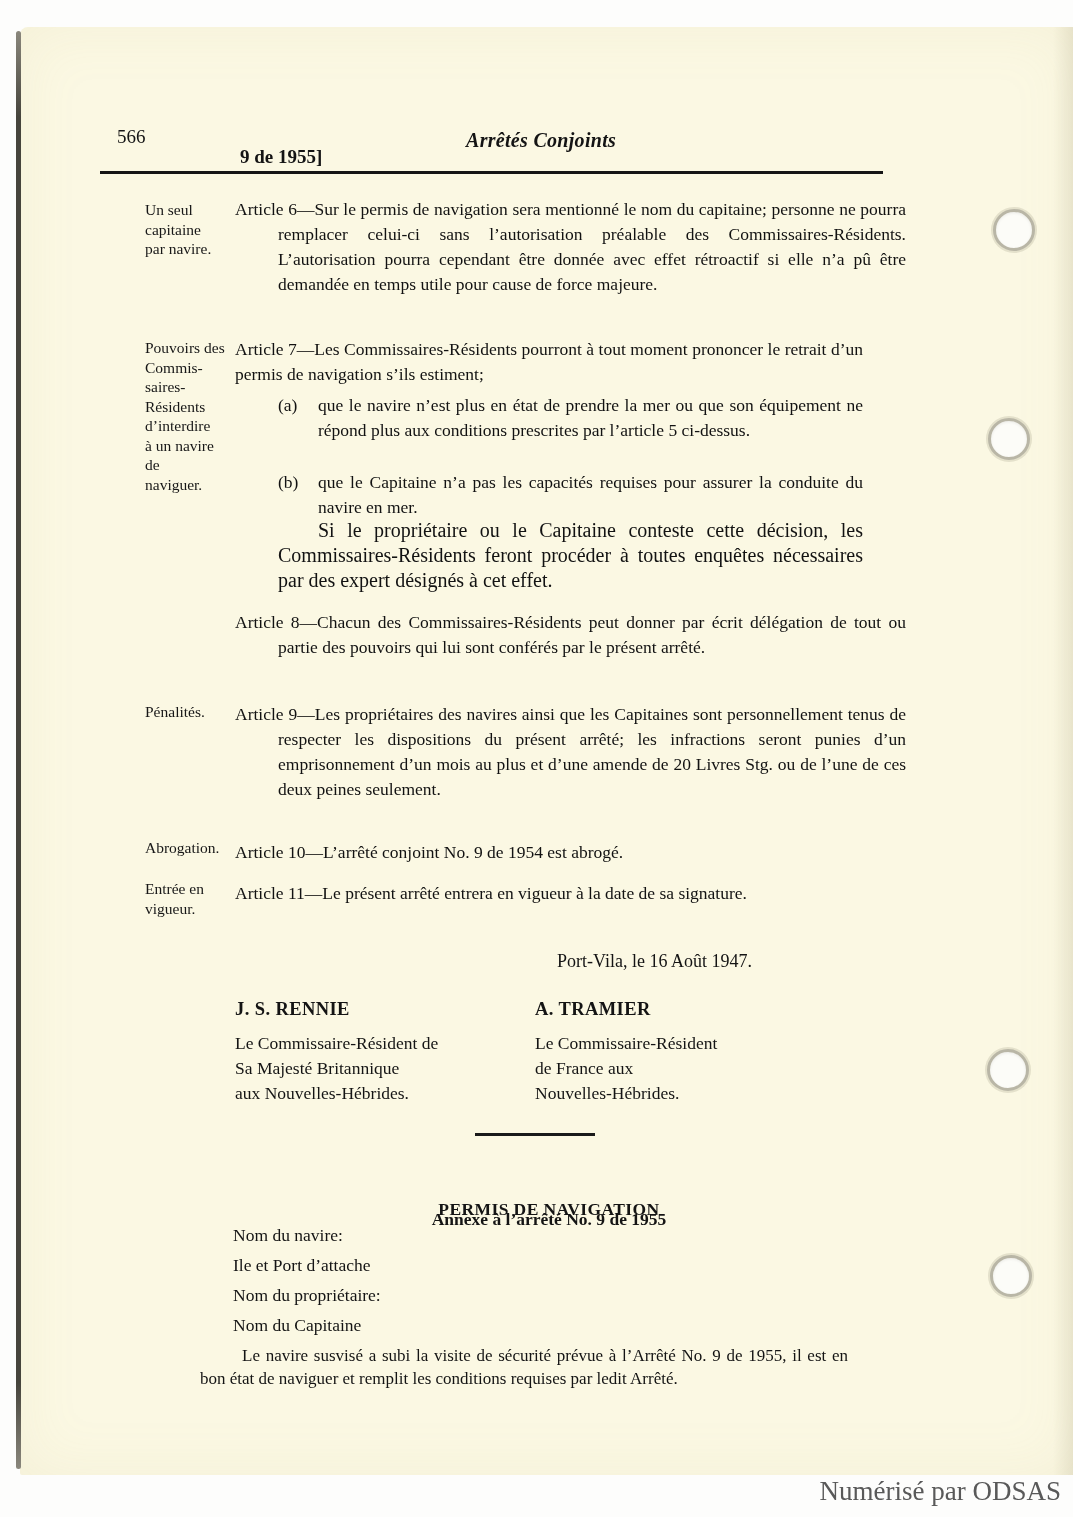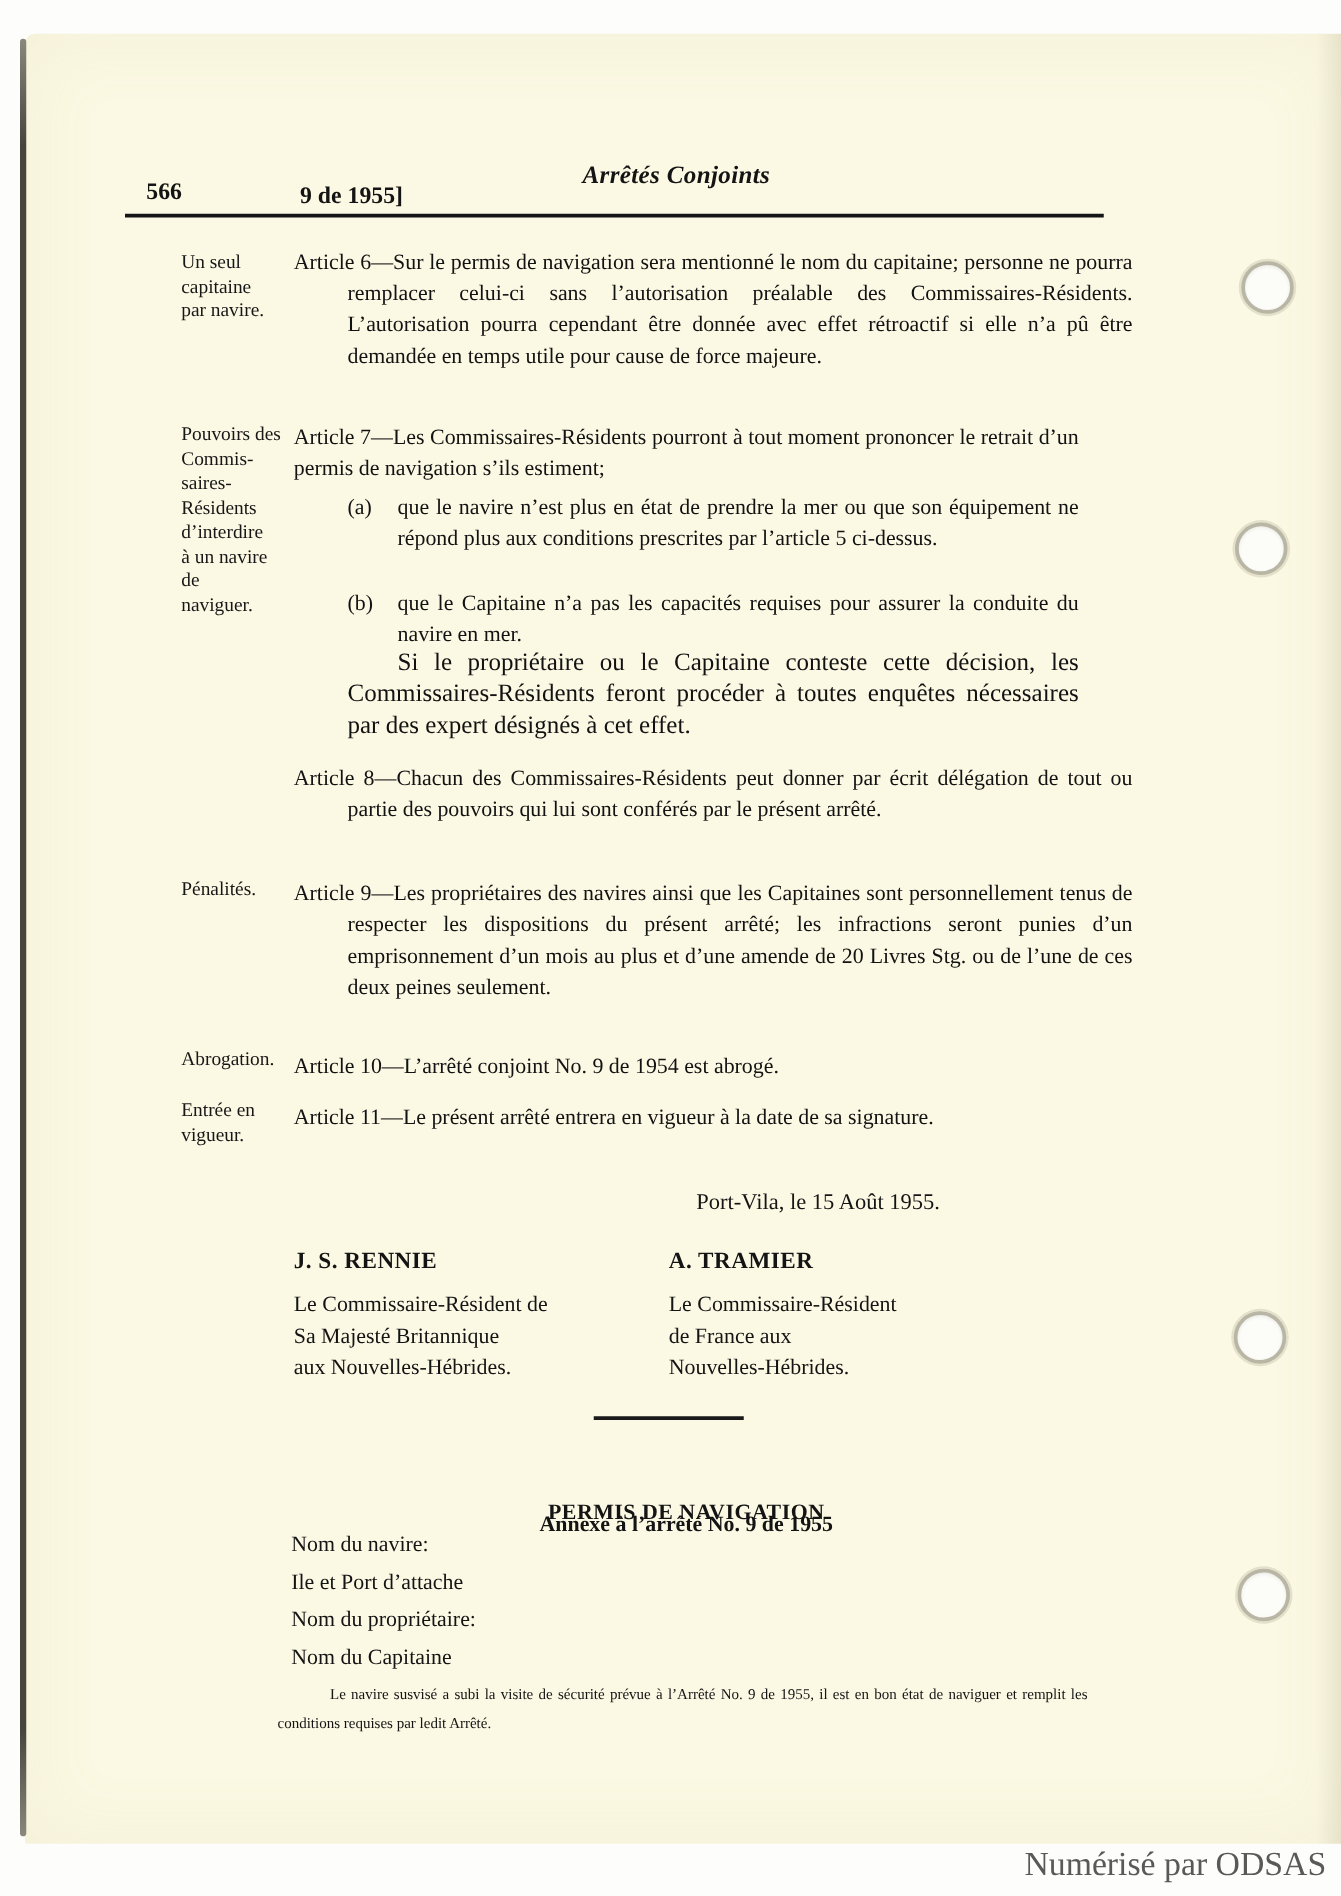--- a/index.html
+++ b/index.html
@@ -31,21 +31,21 @@
   .hole{
     position:absolute;width:36px;height:36px;border-radius:50%;
     background:#fcfcf8;border:3px solid #b9b6a6;
     box-shadow:0 0 0 2px rgba(160,155,130,.25), inset 0 1px 3px rgba(0,0,0,.08);
   }
   .hole.h1{left:993px;top:209px;}
   .hole.h2{left:988px;top:418px;}
   .hole.h3{left:987px;top:1049px;}
   .hole.h4{left:990px;top:1255px;}
   
-  .h-pagenum{position:absolute;left:117px;top:143px;font-size:19px;font-weight:bold;}
+  .h-pagenum{position:absolute;left:117px;top:126px;font-size:19px;}
   .h-issue{position:absolute;left:240px;top:130px;font-size:19px;font-weight:bold;margin-top:16px;}
   .h-title{position:absolute;left:466px;top:129px;font-size:20px;font-weight:bold;font-style:italic;letter-spacing:.3px;}
   .h-rule{position:absolute;left:100px;top:171px;width:783px;height:3px;background:#151515;}
   
   .margin-note{
     position:absolute;left:117px;width:116px;
     font-size:15.5px;line-height:19.5px;white-space:pre-line;color:#171717;margin-left:28px;
   }
   .mn1{top:200px}.mn2{top:338px}.mn3{top:702px}.mn4{top:838px}.mn5{top:879px}
   
@@ -73,22 +73,22 @@
   .sig-right{left:535px;width:232px;}
   .sig-name{font-size:18.5px;font-weight:bold;letter-spacing:.4px;}
   .sig-title{margin-top:11px;font-size:17.5px;line-height:25px;text-align:left;white-space:pre-line;}
   .divider{position:absolute;left:475px;top:1133px;width:120px;height:3px;background:#1a1a1a;}
   
   .annexe-heading{position:absolute;left:235px;top:1169px;width:628px;text-align:center;font-weight:bold;font-size:17.5px;margin-top:40px;}
   .annexe-sub{position:absolute;left:235px;top:1199px;width:628px;text-align:center;font-weight:bold;font-size:17.5px;letter-spacing:.4px;}
   .field{position:absolute;left:233px;font-size:17.5px;}
   .f1{top:1225px}.f2{top:1255px}.f3{top:1285px}.f4{top:1315px}
   .certification{
-    position:absolute;left:222px;top:1344px;width:648px;
-    font-size:12px;line-height:23px;text-align:justify;text-indent:42px;
+    position:absolute;left:200px;top:1344px;width:648px;
+    font-size:17px;line-height:23px;text-align:justify;text-indent:42px;
   }
   
   .watermark{
     position:absolute;right:12px;top:1476px;
     font-family:Liberation Serif, serif;font-size:27px;color:#595959;
   }
 </style>
 </head>
 <body>
 
@@ -132,21 +132,21 @@
   <span class="marker">(b)</span>
   <span class="itext">que le Capitaine n’a pas les capacités requises pour assurer la conduite du navire en mer.</span>
 </div>
 <div class="followup">Si le propriétaire ou le Capitaine conteste cette décision, les Commissaires-Résidents feront procéder à toutes enquêtes nécessaires par des expert désignés à cet effet.</div>
 
 <div class="article hang a8">Article 8—Chacun des Commissaires-Résidents peut donner par écrit délégation de tout ou partie des pouvoirs qui lui sont conférés par le présent arrêté.</div>
 <div class="article hang a9">Article 9—Les propriétaires des navires ainsi que les Capitaines sont personnellement tenus de respecter les dispositions du présent arrêté; les infractions seront punies d’un emprisonnement d’un mois au plus et d’une amende de 20 Livres Stg. ou de l’une de ces deux peines seulement.</div>
 <div class="article a10">Article 10—L’arrêté conjoint No. 9 de 1954 est abrogé.</div>
 <div class="article hang a11">Article 11—Le présent arrêté entrera en vigueur à la date de sa signature.</div>
 
-<div class="dateline">Port-Vila, le 15 Août 1955.</div>
+<div class="dateline">Port-Vila, le 16 Août 1947.</div>
 
 <div class="sig sig-left">
   <div class="sig-name">J. S. RENNIE</div>
   <div class="sig-title">Le Commissaire-Résident de
 Sa Majesté Britannique
 aux Nouvelles-Hébrides.</div>
 </div>
 <div class="sig sig-right">
   <div class="sig-name">A. TRAMIER</div>
   <div class="sig-title">Le Commissaire-Résident

